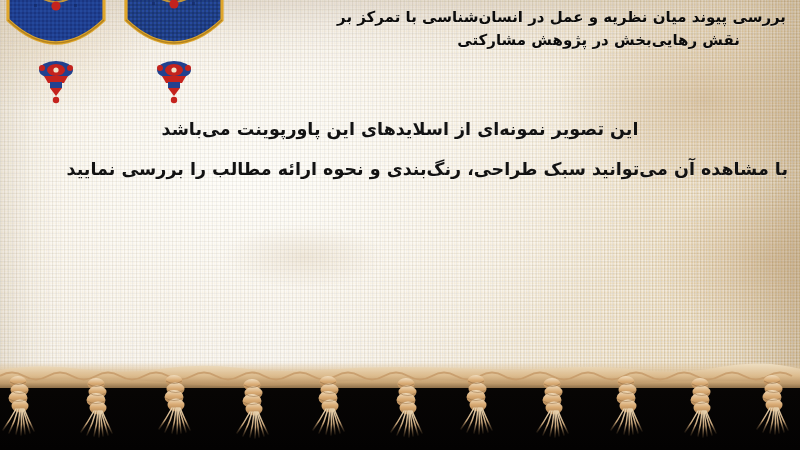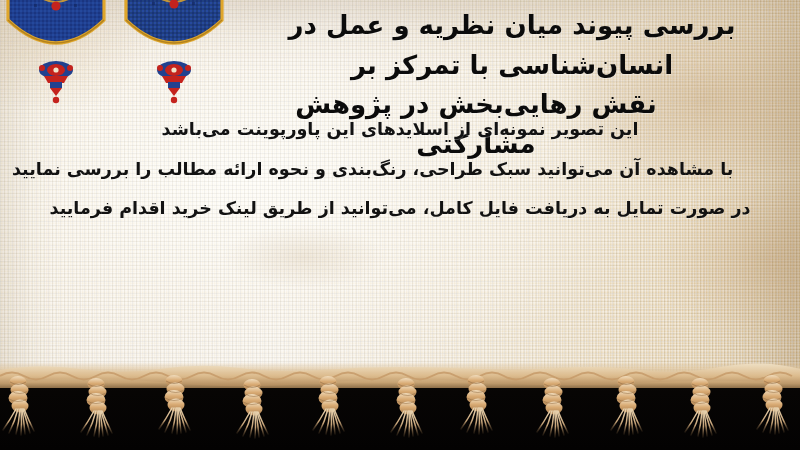--- a/index.html
+++ b/index.html
@@ -86,45 +86,45 @@
   .text-layer {
     position: absolute;
     inset: 0;
     direction: rtl;
   }
   .title {
     position: absolute;
     top: 6px;
     right: 14px;
     width: 548px;
-    text-align: center;
+    text-align: right;
     color: #0b0b0b;
-    font-size: 26px;
+    font-size: 15px;
     font-weight: bold;
     line-height: 1.52;
     letter-spacing: -0.2px;
     text-shadow: 0 1px 0 rgba(255,255,255,0.30);
   }
   .title .tline { display: block; }
-  .title .tline2 { padding-right: 72px; }
+  .title .tline2 { padding-right: 46px; }
 
   .body-block {
     position: absolute;
     top: 110px;
     right: 12px;
     left: 12px;
     color: #121212;
     font-size: 17.5px;
     font-weight: bold;
     line-height: 2.26;
     text-shadow: 0 1px 0 rgba(255,255,255,0.28);
   }
   .bline { display: block; white-space: nowrap; }
   .bline.l1 { text-align: center; }
-  .bline.l2 { text-align: left; }
+  .bline.l2 { text-align: right; }
   .bline.l3 { text-align: center; }
 
   
   .fringe {
     position: absolute;
     left: 0;
     bottom: 0;
     width: 800px;
     height: 96px;
   }
@@ -317,21 +317,20 @@
   <div class="text-layer">
 
     <div class="title">
       <span class="tline tline1">بررسی پیوند میان نظریه و عمل در انسان‌شناسی با تمرکز بر</span>
       <span class="tline tline2">نقش رهایی‌بخش در پژوهش مشارکتی</span>
     </div>
 
     <div class="body-block">
       <span class="bline l1">این تصویر نمونه‌ای از اسلایدهای این پاورپوینت می‌باشد</span>
       <span class="bline l2">با مشاهده آن می‌توانید سبک طراحی، رنگ‌بندی و نحوه ارائه مطالب را بررسی نمایید</span>
-      <span class="bline l3">در صورت تمایل به دریافت فایل کامل، می‌توانید از طریق لینک خرید اقدام فرمایید</span>
     </div>
   </div>
 
   <div class="fringe">
     <div class="fringe-black"></div>
     <div class="fringe-edge"></div>
     <svg class="fringe-svg" width="800" height="96" viewBox="0 0 800 96" xmlns="http://www.w3.org/2000/svg">
       <defs>
         <linearGradient id="ropeG" x1="0" y1="0" x2="0" y2="1">
           <stop offset="0%" stop-color="#f0dcbd"></stop>

